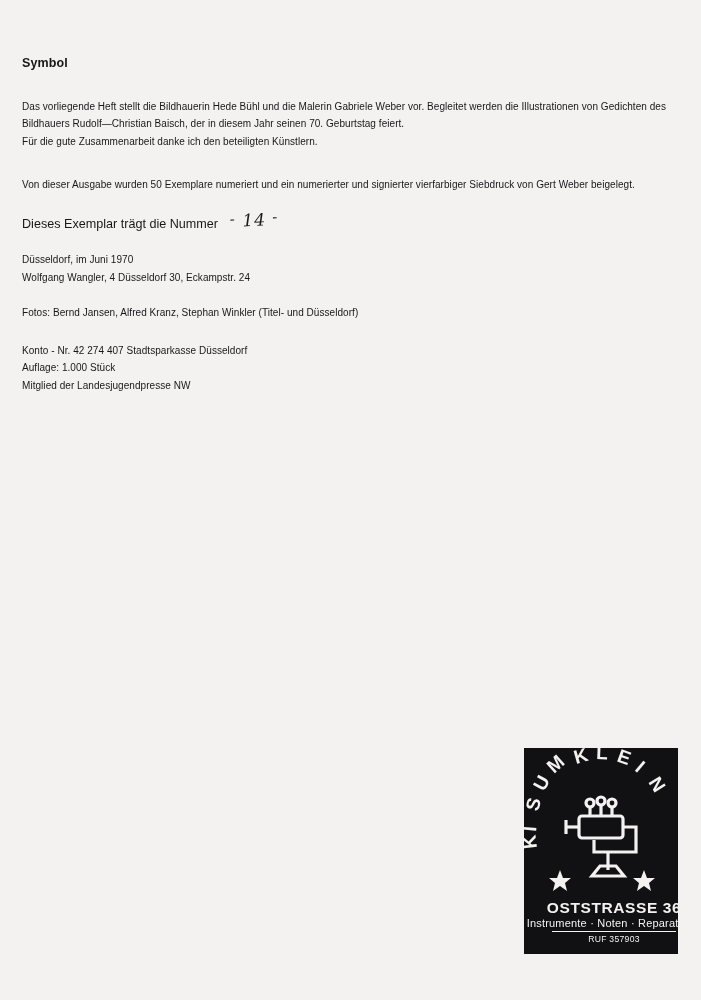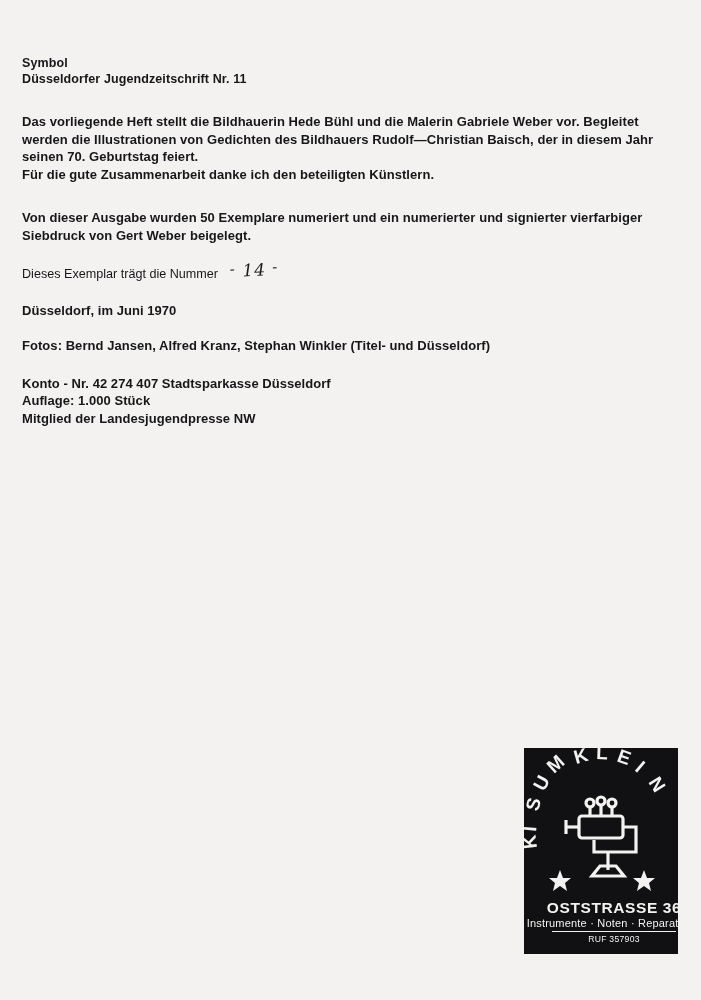--- a/index.html
+++ b/index.html
@@ -28,24 +28,23 @@
     top: 56px;
     width: 660px;
   }
   .masthead {
     font-weight: bold;
     font-size: 12.5px;
     line-height: 15.5px;
     letter-spacing: 0.1px;
   }
   .block {
-    font-size: 13px;
+    font-size: 10px;
     line-height: 17.5px;
     letter-spacing: 0.05px;
-    font-weight: bold;
   }
   .gap-1 { height: 26px; }
   .gap-2 { height: 26px; }
   .gap-3 { height: 20px; }
   .gap-4 { height: 18px; }
   .gap-5 { height: 18px; }
   .gap-6 { height: 20px; }
   .number-line {
     font-size: 12.6px;
     line-height: 17.5px;
@@ -125,21 +124,20 @@
 </style>
 </head>
 <body>
 
 <div class="page">
 
   <div class="content">
 
     <div class="masthead">
       <div>Symbol</div>
-      <div>Düsseldorfer Jugendzeitschrift Nr. 11</div>
     </div>
 
     <div class="gap-1"></div>
 
     <div class="block">Das vorliegende Heft stellt die Bildhauerin Hede Bühl und die Malerin Gabriele Weber vor. Begleitet werden die Illustrationen von Gedichten des Bildhauers Rudolf—Christian Baisch, der in diesem Jahr seinen 70. Geburtstag feiert.</div>
     <div class="block">Für die gute Zusammenarbeit danke ich den beteiligten Künstlern.</div>
 
     <div class="gap-2"></div>
 
     <div class="block">Von dieser Ausgabe wurden 50 Exemplare numeriert und ein numerierter und signierter vierfarbiger Siebdruck von Gert Weber beigelegt.</div>
@@ -147,20 +145,21 @@
     <div class="gap-3"></div>
 
     <div class="number-line">
       <span>Dieses Exemplar trägt die Nummer</span><span class="handwritten-number"><span class="dash">-</span> <span>14</span> <span class="dash">-</span></span>
     </div>
 
     <div class="gap-4"></div>
 
     <div class="block">
       <div>Düsseldorf, im Juni 1970</div>
+      <div>Wolfgang Wangler, 4 Düsseldorf 30, Eckampstr. 24</div>
     </div>
 
     <div class="gap-5"></div>
 
     <div class="block">Fotos: Bernd Jansen, Alfred Kranz, Stephan Winkler (Titel- und Düsseldorf)</div>
 
     <div class="gap-6"></div>
 
     <div class="block">
       <div>Konto - Nr. 42 274 407 Stadtsparkasse Düsseldorf</div>

